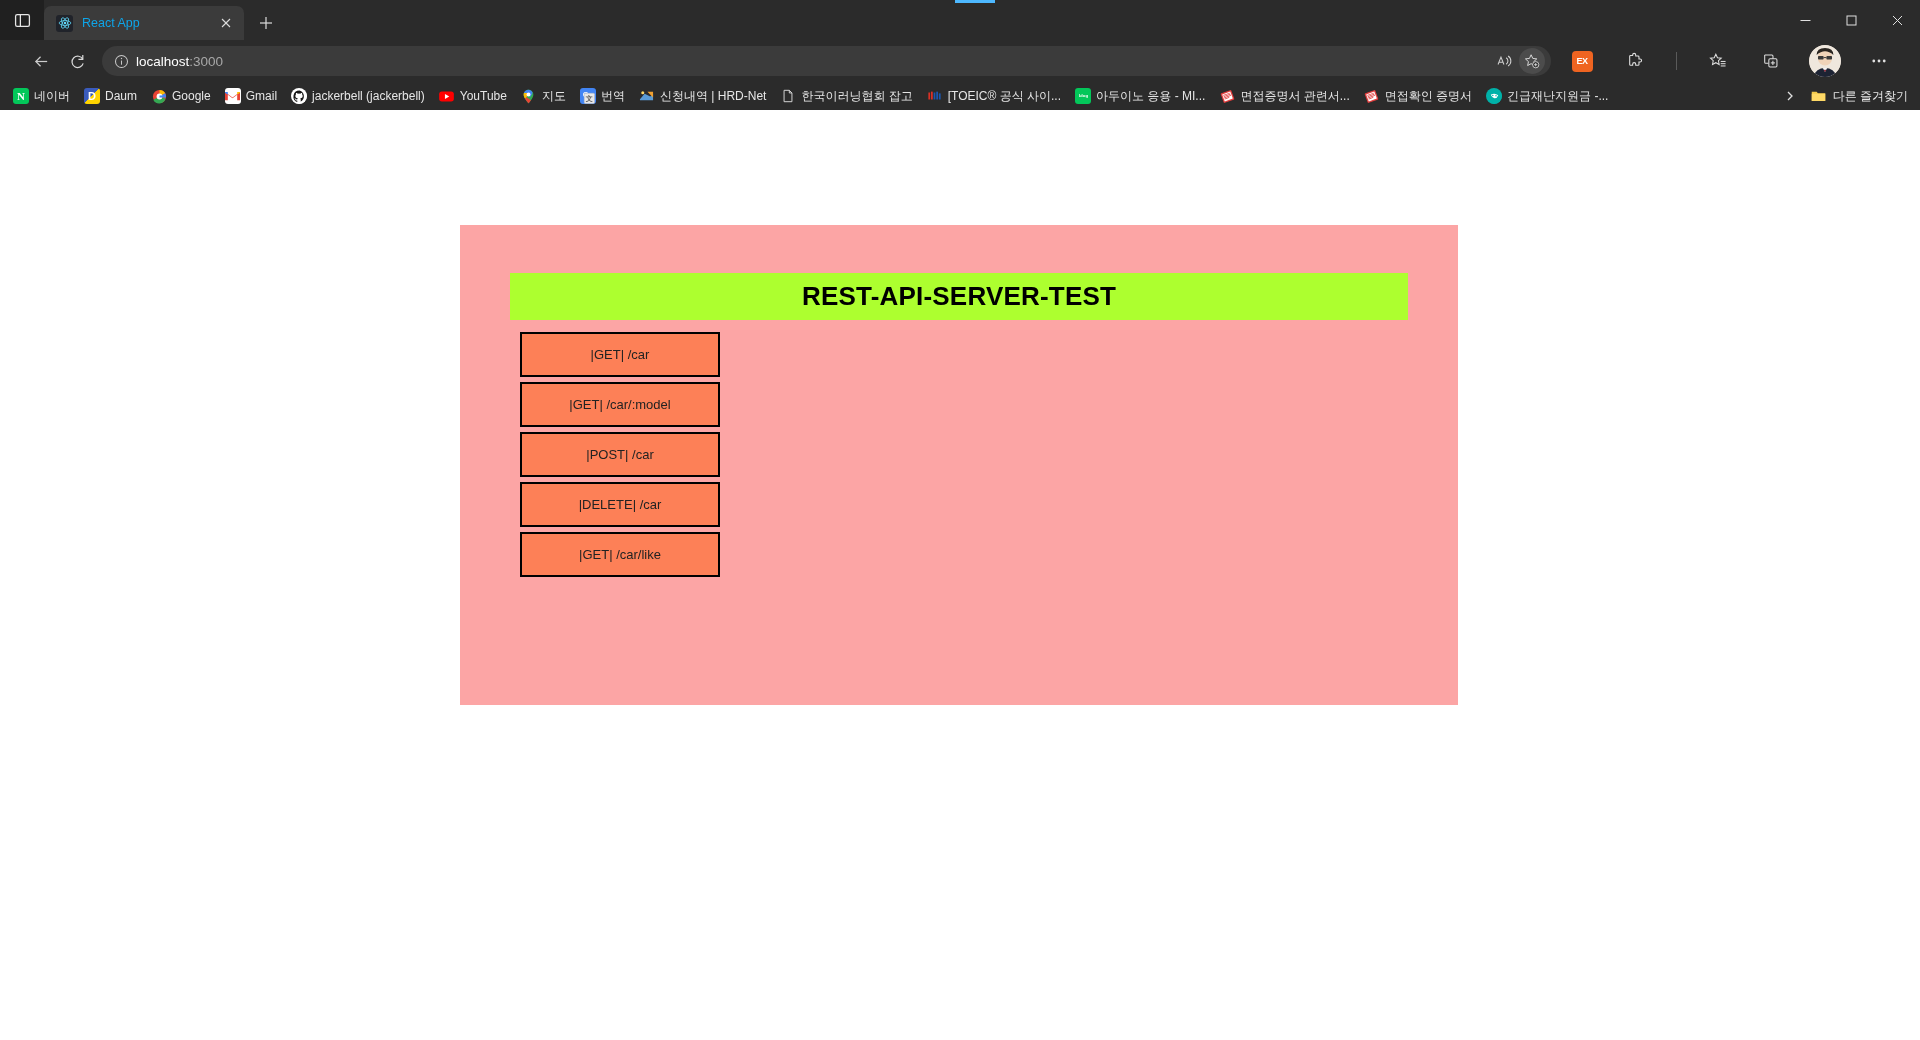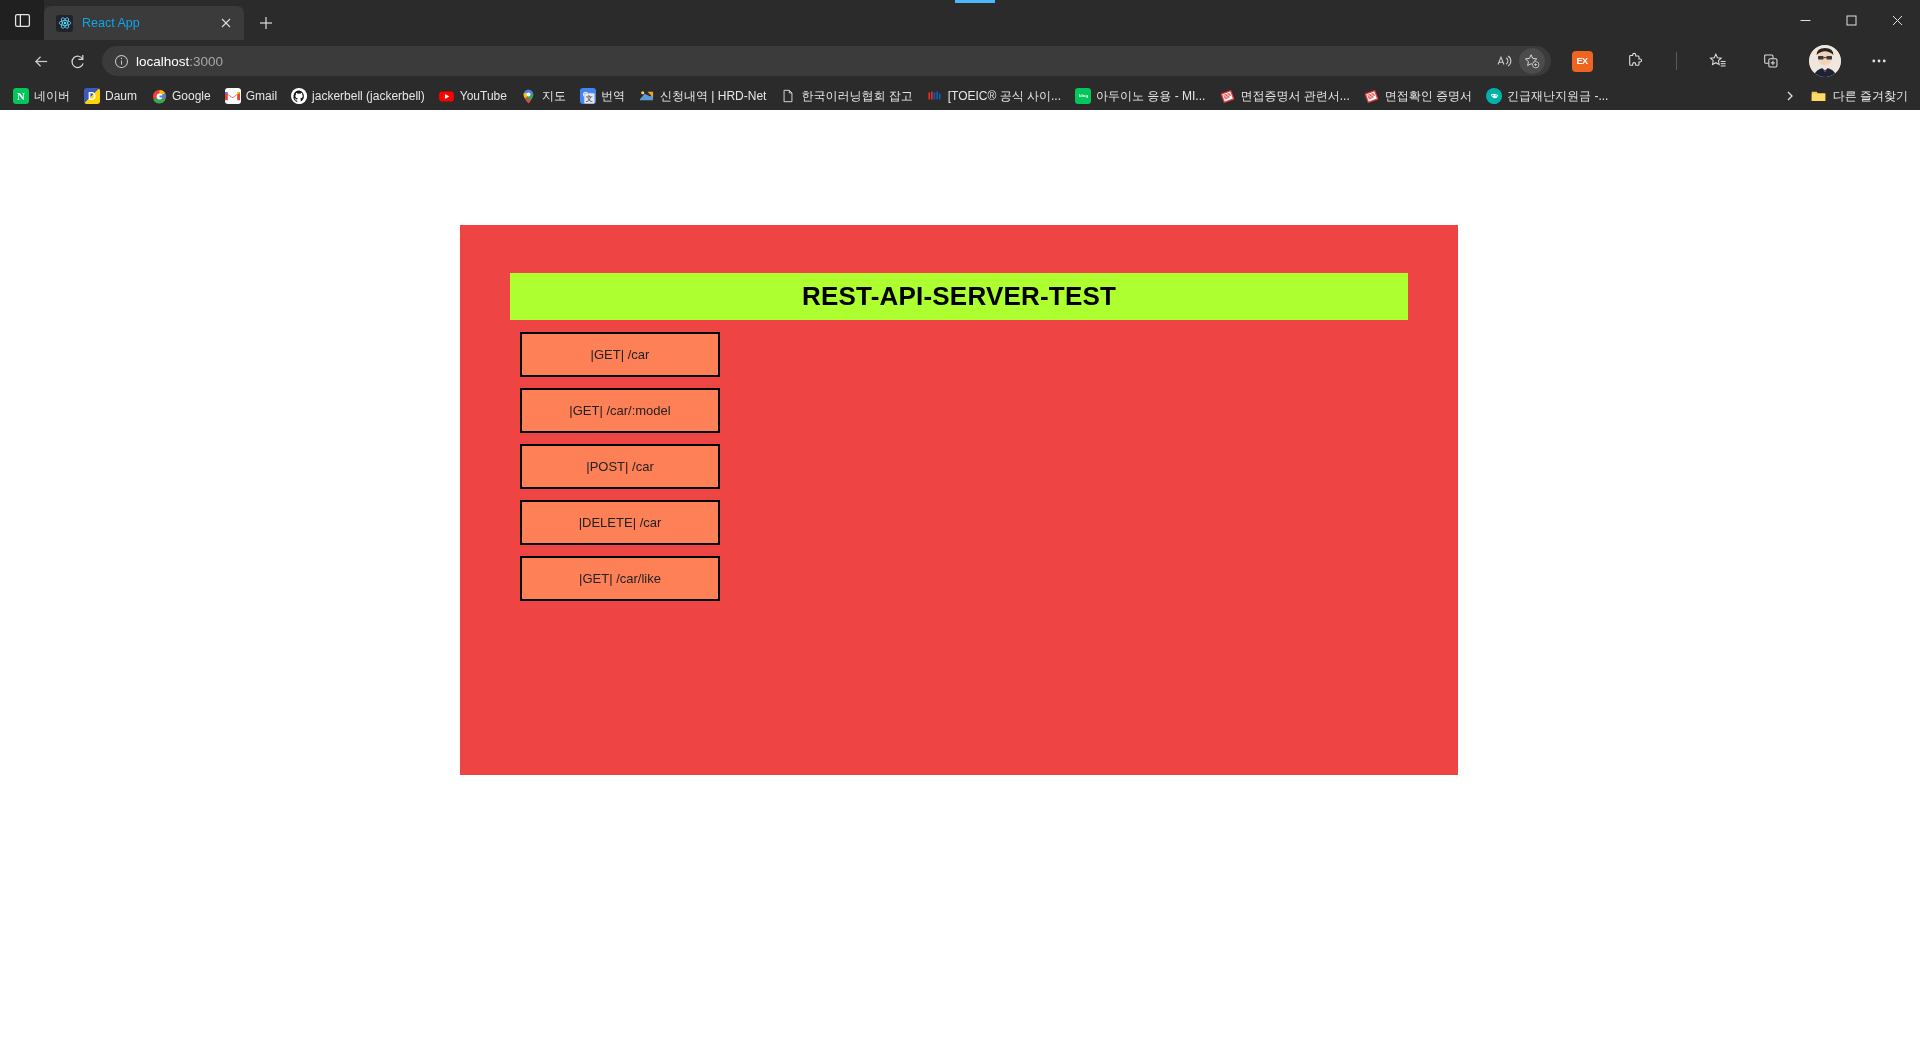--- a/index.html
+++ b/index.html
@@ -259,40 +259,40 @@
     flex: 1 1 auto;
     background: #ffffff;
     position: relative;
     overflow: hidden;
   }
   .app-panel {
     position: absolute;
     left: 460px;
     top: 115px;
     width: 998px;
-    height: 550px;
-    background: #ef4444;
+    height: 480px;
+    background: #fca5a5;
   }
   .app-title {
     margin: 48px 50px 0 50px;
     height: 47px;
     background: #adff2f;
     color: #000000;
     font-size: 26px;
     font-weight: bold;
     display: flex;
     align-items: center;
     justify-content: center;
     letter-spacing: 0.2px;
   }
   .btn-list {
     margin: 12px 0 0 60px;
     display: flex;
     flex-direction: column;
-    gap: 11px;
+    gap: 5px;
     width: 200px;
   }
   .api-btn {
     width: 200px;
     height: 45px;
     background: #fd8057;
     border: 2px solid #000000;
     color: #222222;
     font-size: 13px;
     font-family: "Liberation Sans", sans-serif;

